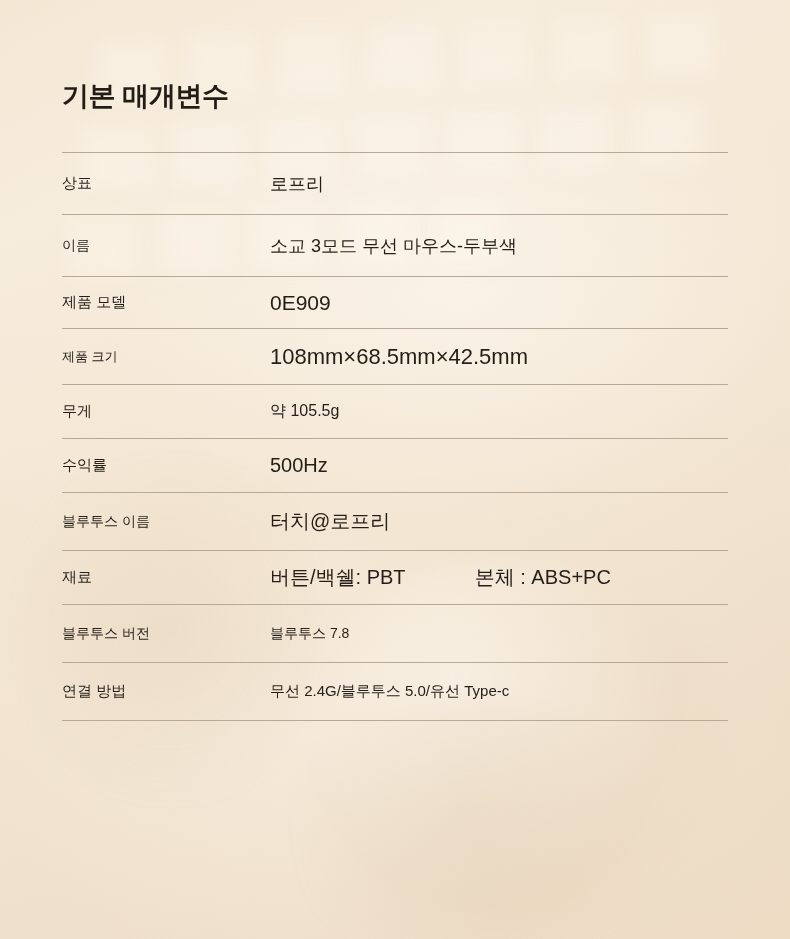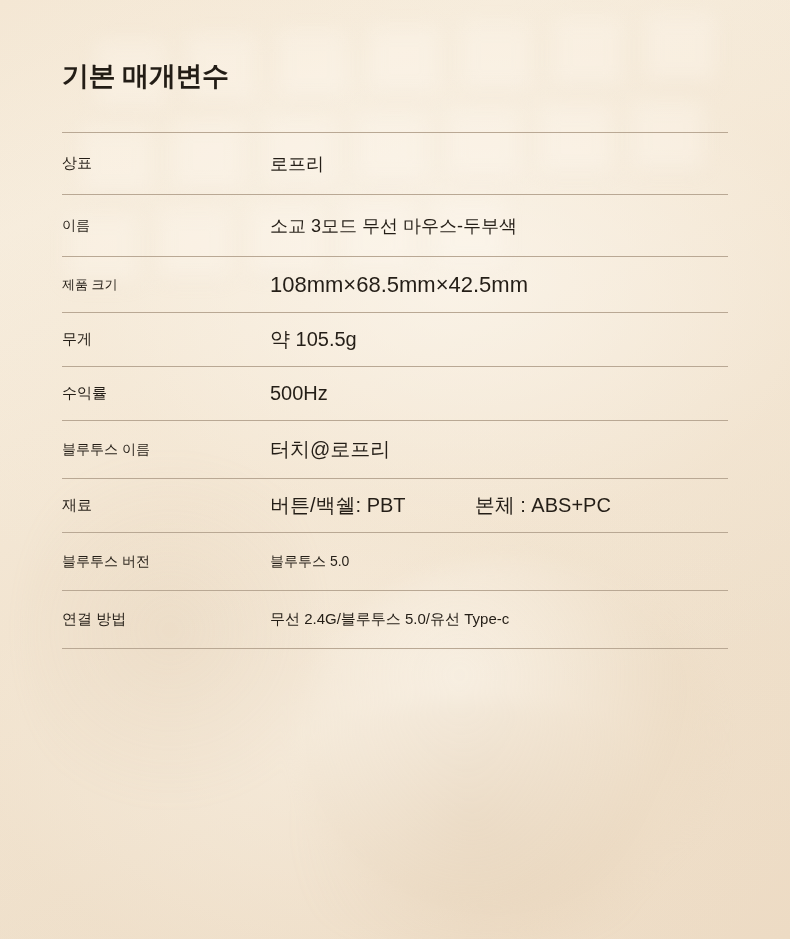--- a/index.html
+++ b/index.html
@@ -51,21 +51,21 @@
   }
 
   .content {
     position: relative;
     z-index: 2;
     padding: 0 62px;
   }
 
   .title {
     margin: 0;
-    padding-top: 58px;
+    padding-top: 78px;
     font-size: 27px;
     font-weight: 700;
     letter-spacing: -0.4px;
     color: #231d16;
   }
 
   table.spec {
     margin-top: 38px;
     width: 666px;
     border-collapse: collapse;
@@ -135,47 +135,51 @@
     <table class="spec">
       <tbody>
         <tr style="height:62px">
           <td class="label" style="font-size:15px">상표</td>
           <td class="value" style="font-size:18px">로프리</td>
         </tr>
         <tr style="height:62px">
           <td class="label" style="font-size:14px">이름</td>
           <td class="value" style="font-size:18px">소교 3모드 무선 마우스-두부색</td>
         </tr>
+        <tr style="height:52px">
+          <td class="label" style="font-size:15px">제품 모델</td>
+          <td class="value" style="font-size:21px">0E909</td>
+        </tr>
         <tr style="height:56px">
           <td class="label" style="font-size:13px">제품 크기</td>
           <td class="value" style="font-size:22px">108mm×68.5mm×42.5mm</td>
         </tr>
         <tr style="height:54px">
           <td class="label" style="font-size:15px">무게</td>
-          <td class="value" style="font-size:20px">약 105.5g</td>
+          <td class="value" style="font-size:16px">약 105.5g</td>
         </tr>
         <tr style="height:54px">
           <td class="label" style="font-size:15px">수익률</td>
           <td class="value" style="font-size:20px">500Hz</td>
         </tr>
         <tr style="height:58px">
           <td class="label" style="font-size:14px">블루투스 이름</td>
           <td class="value" style="font-size:20px">터치@로프리</td>
         </tr>
         <tr style="height:54px">
           <td class="label" style="font-size:15px">재료</td>
           <td class="value" style="font-size:20px">
             <span class="v-sub">버튼/백쉘: PBT</span>
             <span class="v-gap"></span>
             <span class="v-sub">본체 : ABS+PC</span>
           </td>
         </tr>
         <tr style="height:58px">
           <td class="label" style="font-size:14px">블루투스 버전</td>
-          <td class="value" style="font-size:14px">블루투스 5.0</td>
+          <td class="value" style="font-size:14px">블루투스 7.8</td>
         </tr>
         <tr style="height:58px">
           <td class="label" style="font-size:15px">연결 방법</td>
           <td class="value" style="font-size:15px">무선 2.4G/블루투스 5.0/유선 Type-c</td>
         </tr>
       </tbody>
     </table>
 
   </div>
 </div>

